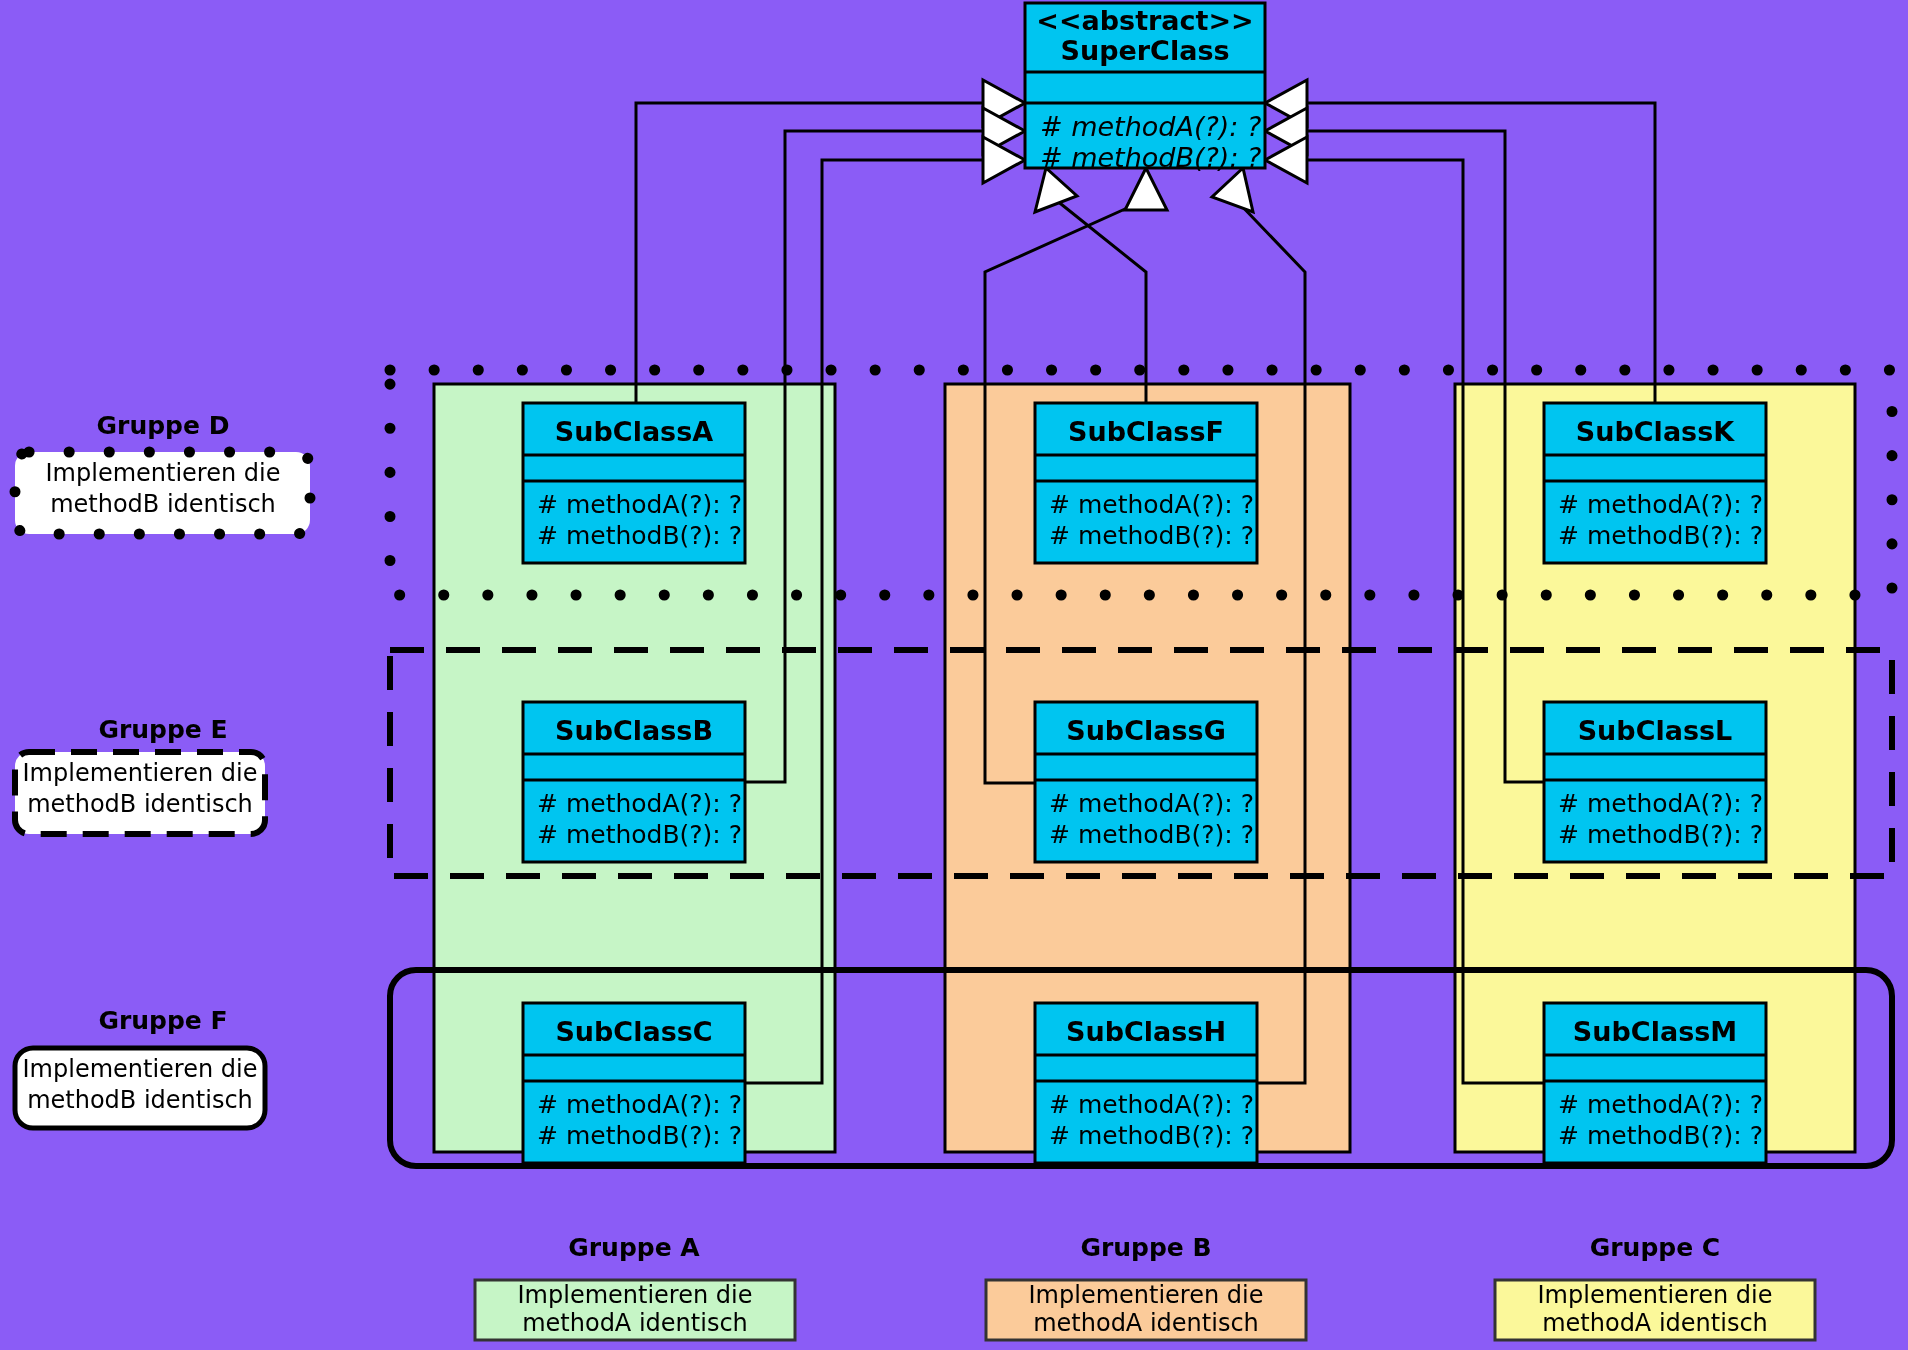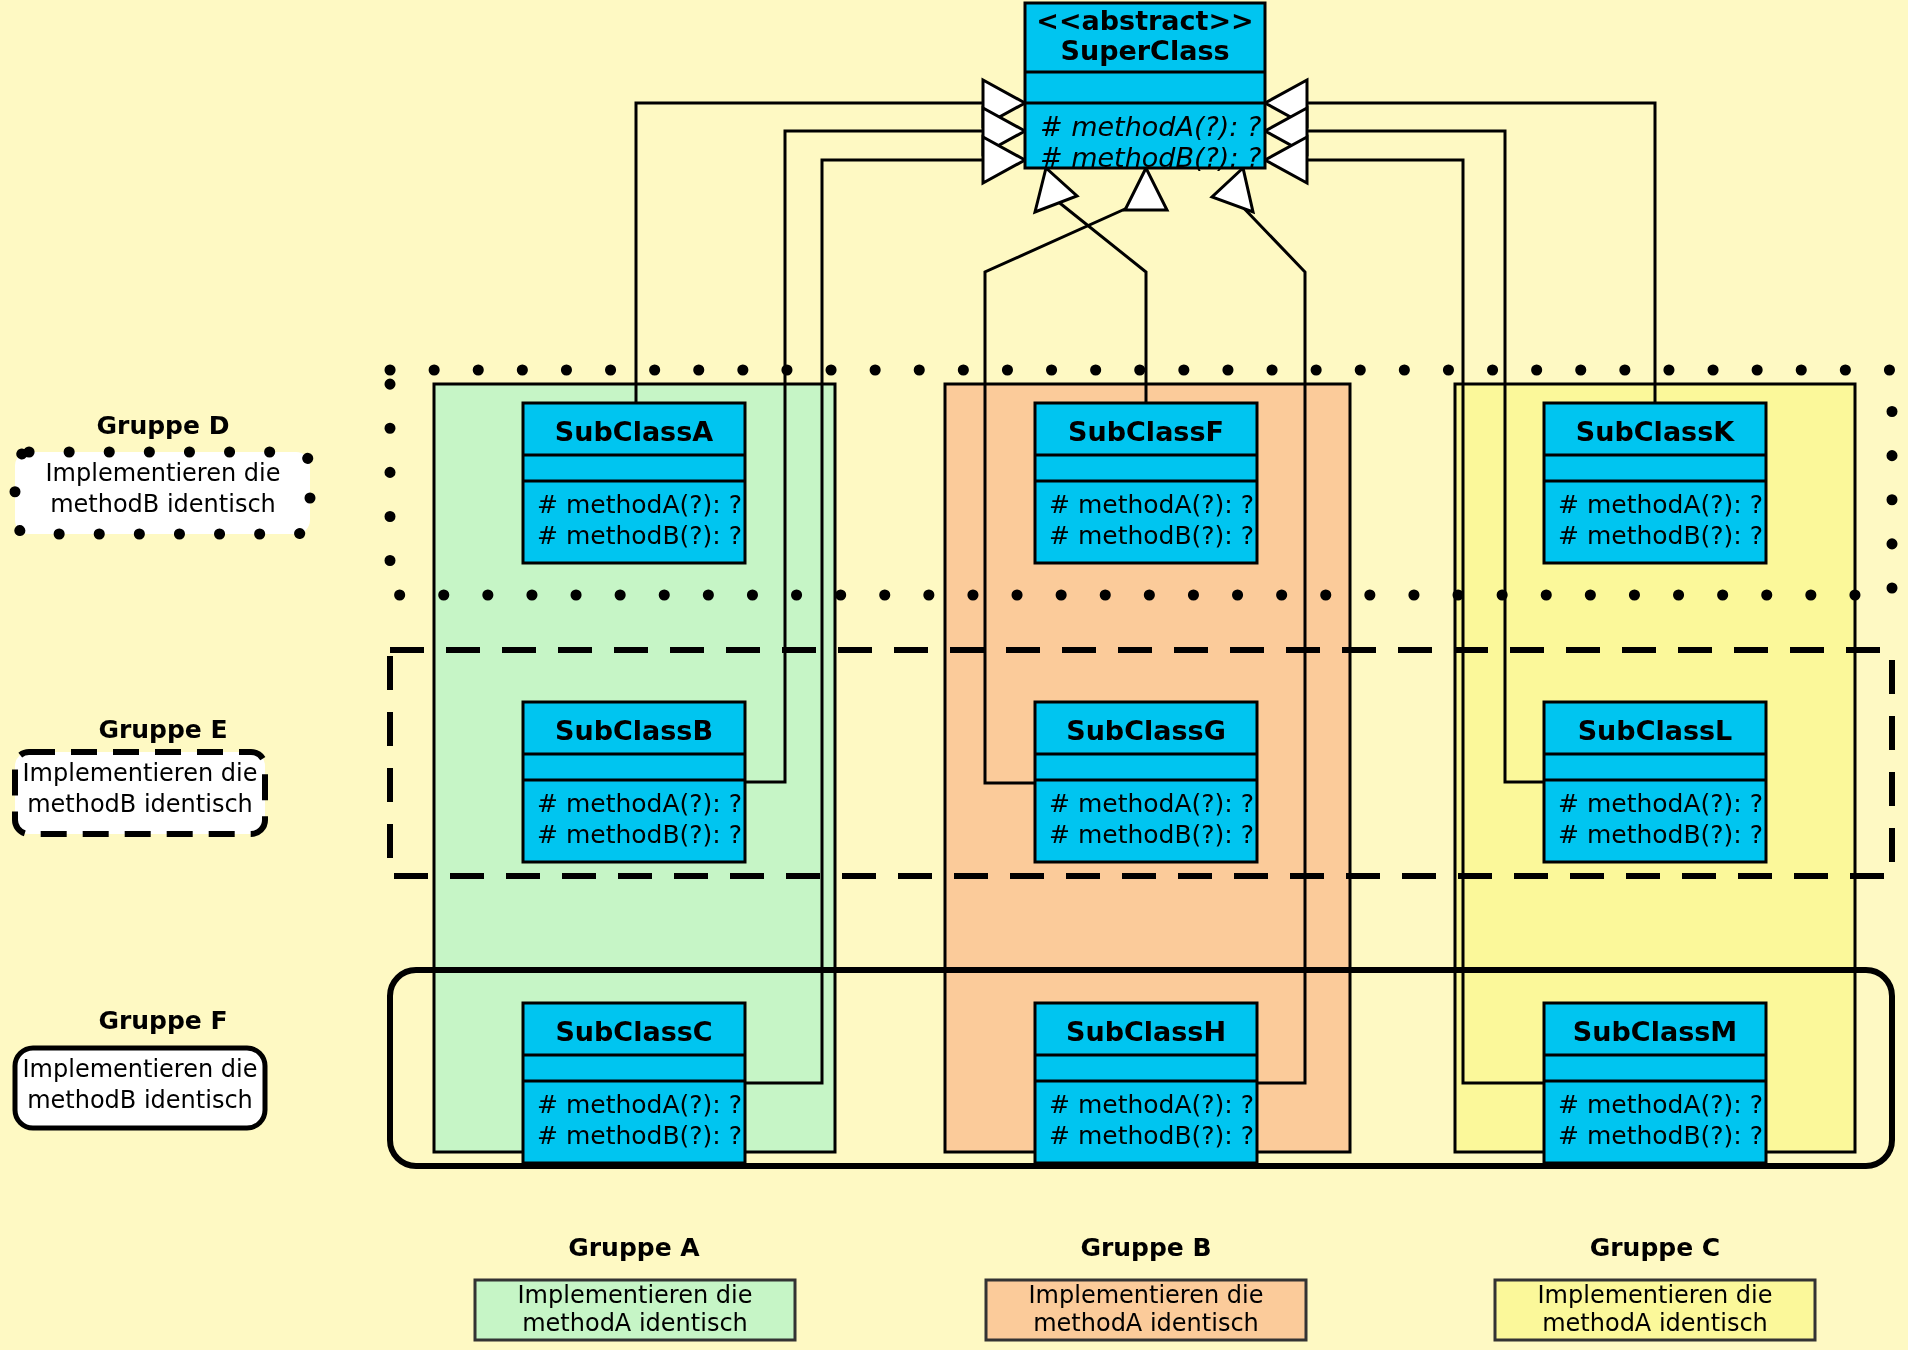--- a/index.html
+++ b/index.html
@@ -1,17 +1,17 @@
 <!DOCTYPE html>
 <html><head>
 <meta charset="utf-8">
 <style>
   html,body{margin:0;padding:0;background:#ffffff;}
   body{font-family:"DejaVu Sans","Liberation Sans",sans-serif;}
-  #stage{position:relative;width:1908px;height:1350px;background:#fef9c3;overflow:hidden;}
+  #stage{position:relative;width:1908px;height:1350px;background:#8b5cf6;overflow:hidden;}
   svg{position:absolute;left:0;top:0;width:1908px;height:1350px;}
   .edge{fill:none;stroke:#000;stroke-width:3;}
   .arrowhead{fill:#ffffff;stroke:#000;stroke-width:3;stroke-linejoin:miter;}
   .colrect{stroke:#000;stroke-width:3;}
   .rowband{fill:none;stroke:#000;stroke-width:6;}
   .rowband.dotted{stroke-dasharray:0.1 44;stroke-linecap:round;stroke-width:11;}
   .rowband.dashed{stroke-dasharray:34 22;}
   .clsbox{fill:#00c5f0;stroke:#000;stroke-width:3;}
   .clsline{stroke:#000;stroke-width:3;}
   .t{font-family:"DejaVu Sans","Liberation Sans",sans-serif;}

